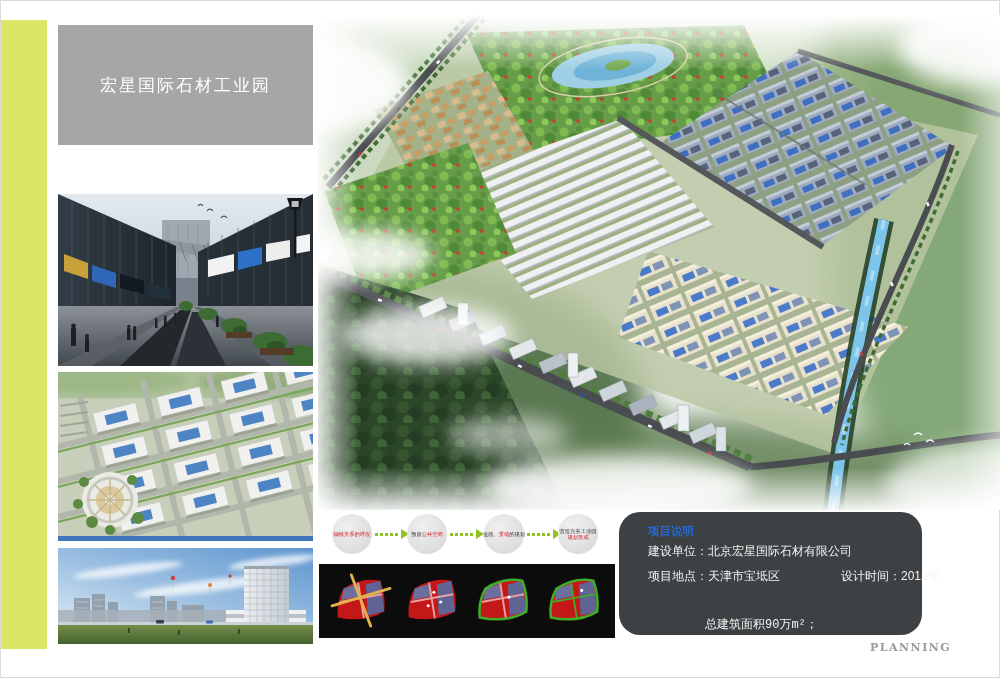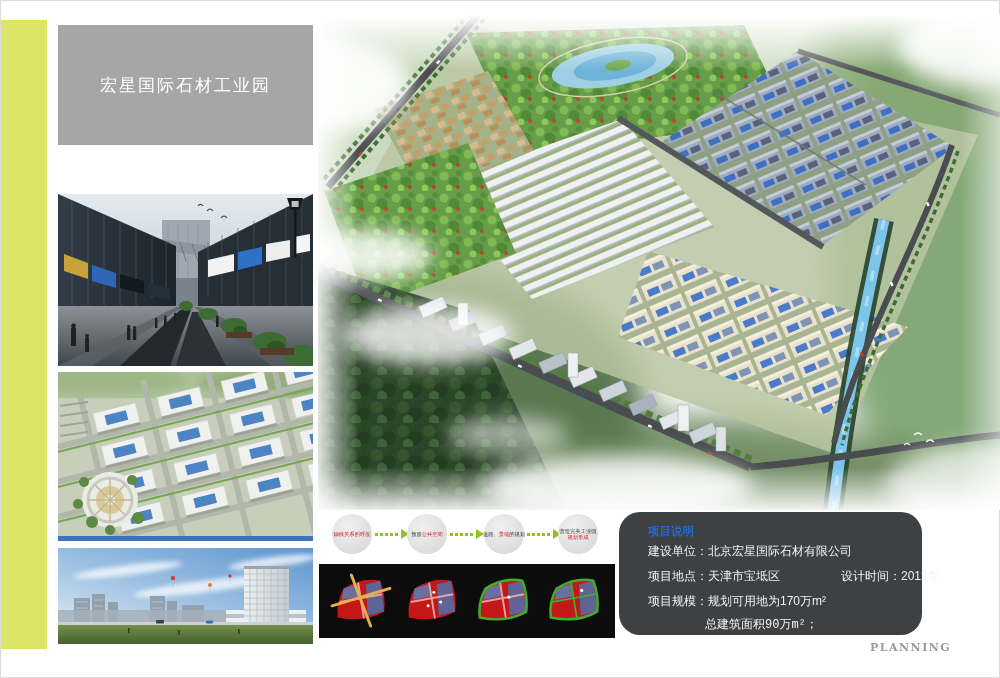--- a/index.html
+++ b/index.html
@@ -634,23 +634,20 @@
     <div class="info-heading">项目说明</div>
     <div class="info-row row-owner">
       <span>建设单位：</span><span>北京宏星国际石材有限公司</span>
     </div>
     <div class="info-row row-location">
       <span>项目地点：</span><span>天津市宝坻区</span>
     </div>
     <div class="info-row row-time">
       <span>设计时间：</span><span>2012年</span>
     </div>
-    <div class="info-row row-scale">
-      <span>项目规模：</span><span>规划可用地为170万m²</span>
-    </div>
     <div class="info-row row-scale2">
       <span>总建筑面积90万m²；</span>
     </div>
   </div>
 
   <div class="abs planning">PLANNING</div>
 
 </div>
 
 </body></html>

